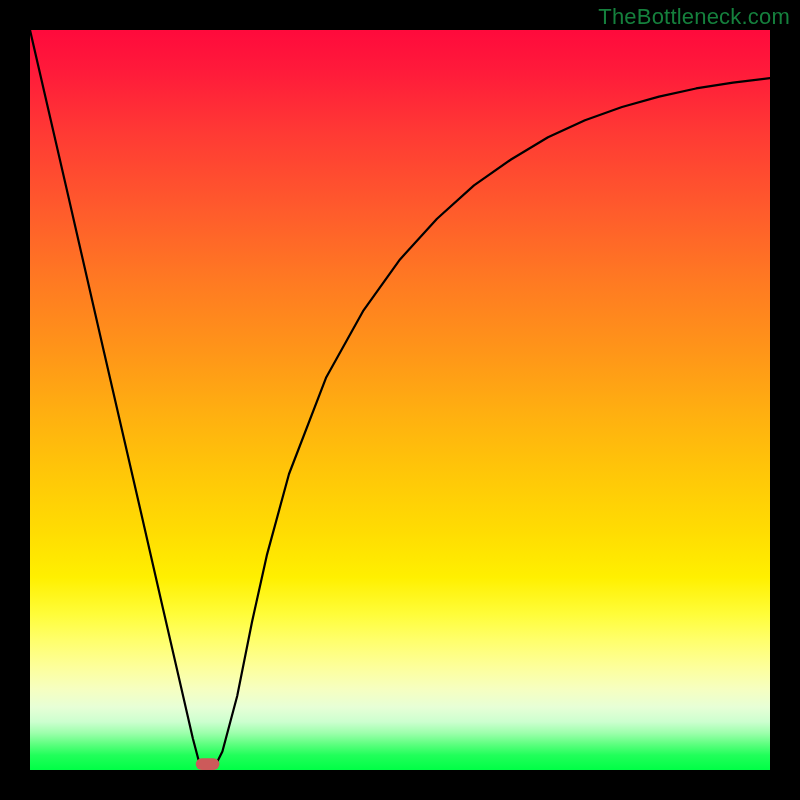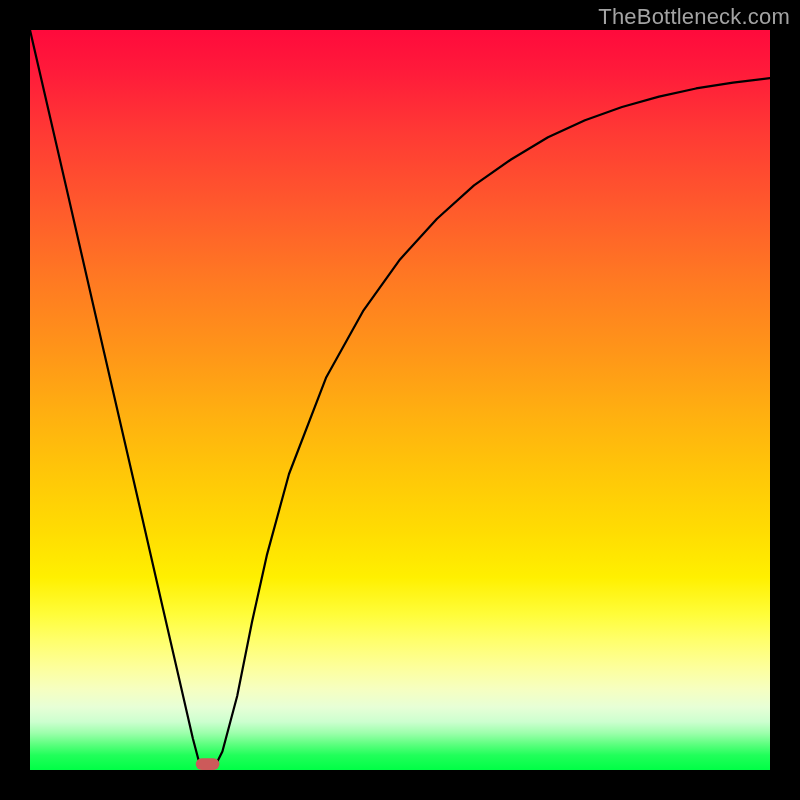--- a/index.html
+++ b/index.html
@@ -60,21 +60,21 @@
     );
   }
   .curve-layer {
     position: absolute;
     left: 0; top: 0; width: 100%; height: 100%;
   }
   .watermark {
     position: absolute;
     top: 4px;
     right: 10px;
-    color: #a3a3a3;
+    color: #15803d;
     font-size: 22px;
     font-weight: 500;
     letter-spacing: 0.2px;
     user-select: none;
   }
 </style>
 </head>
 <body>
 
 <div class="stage">

